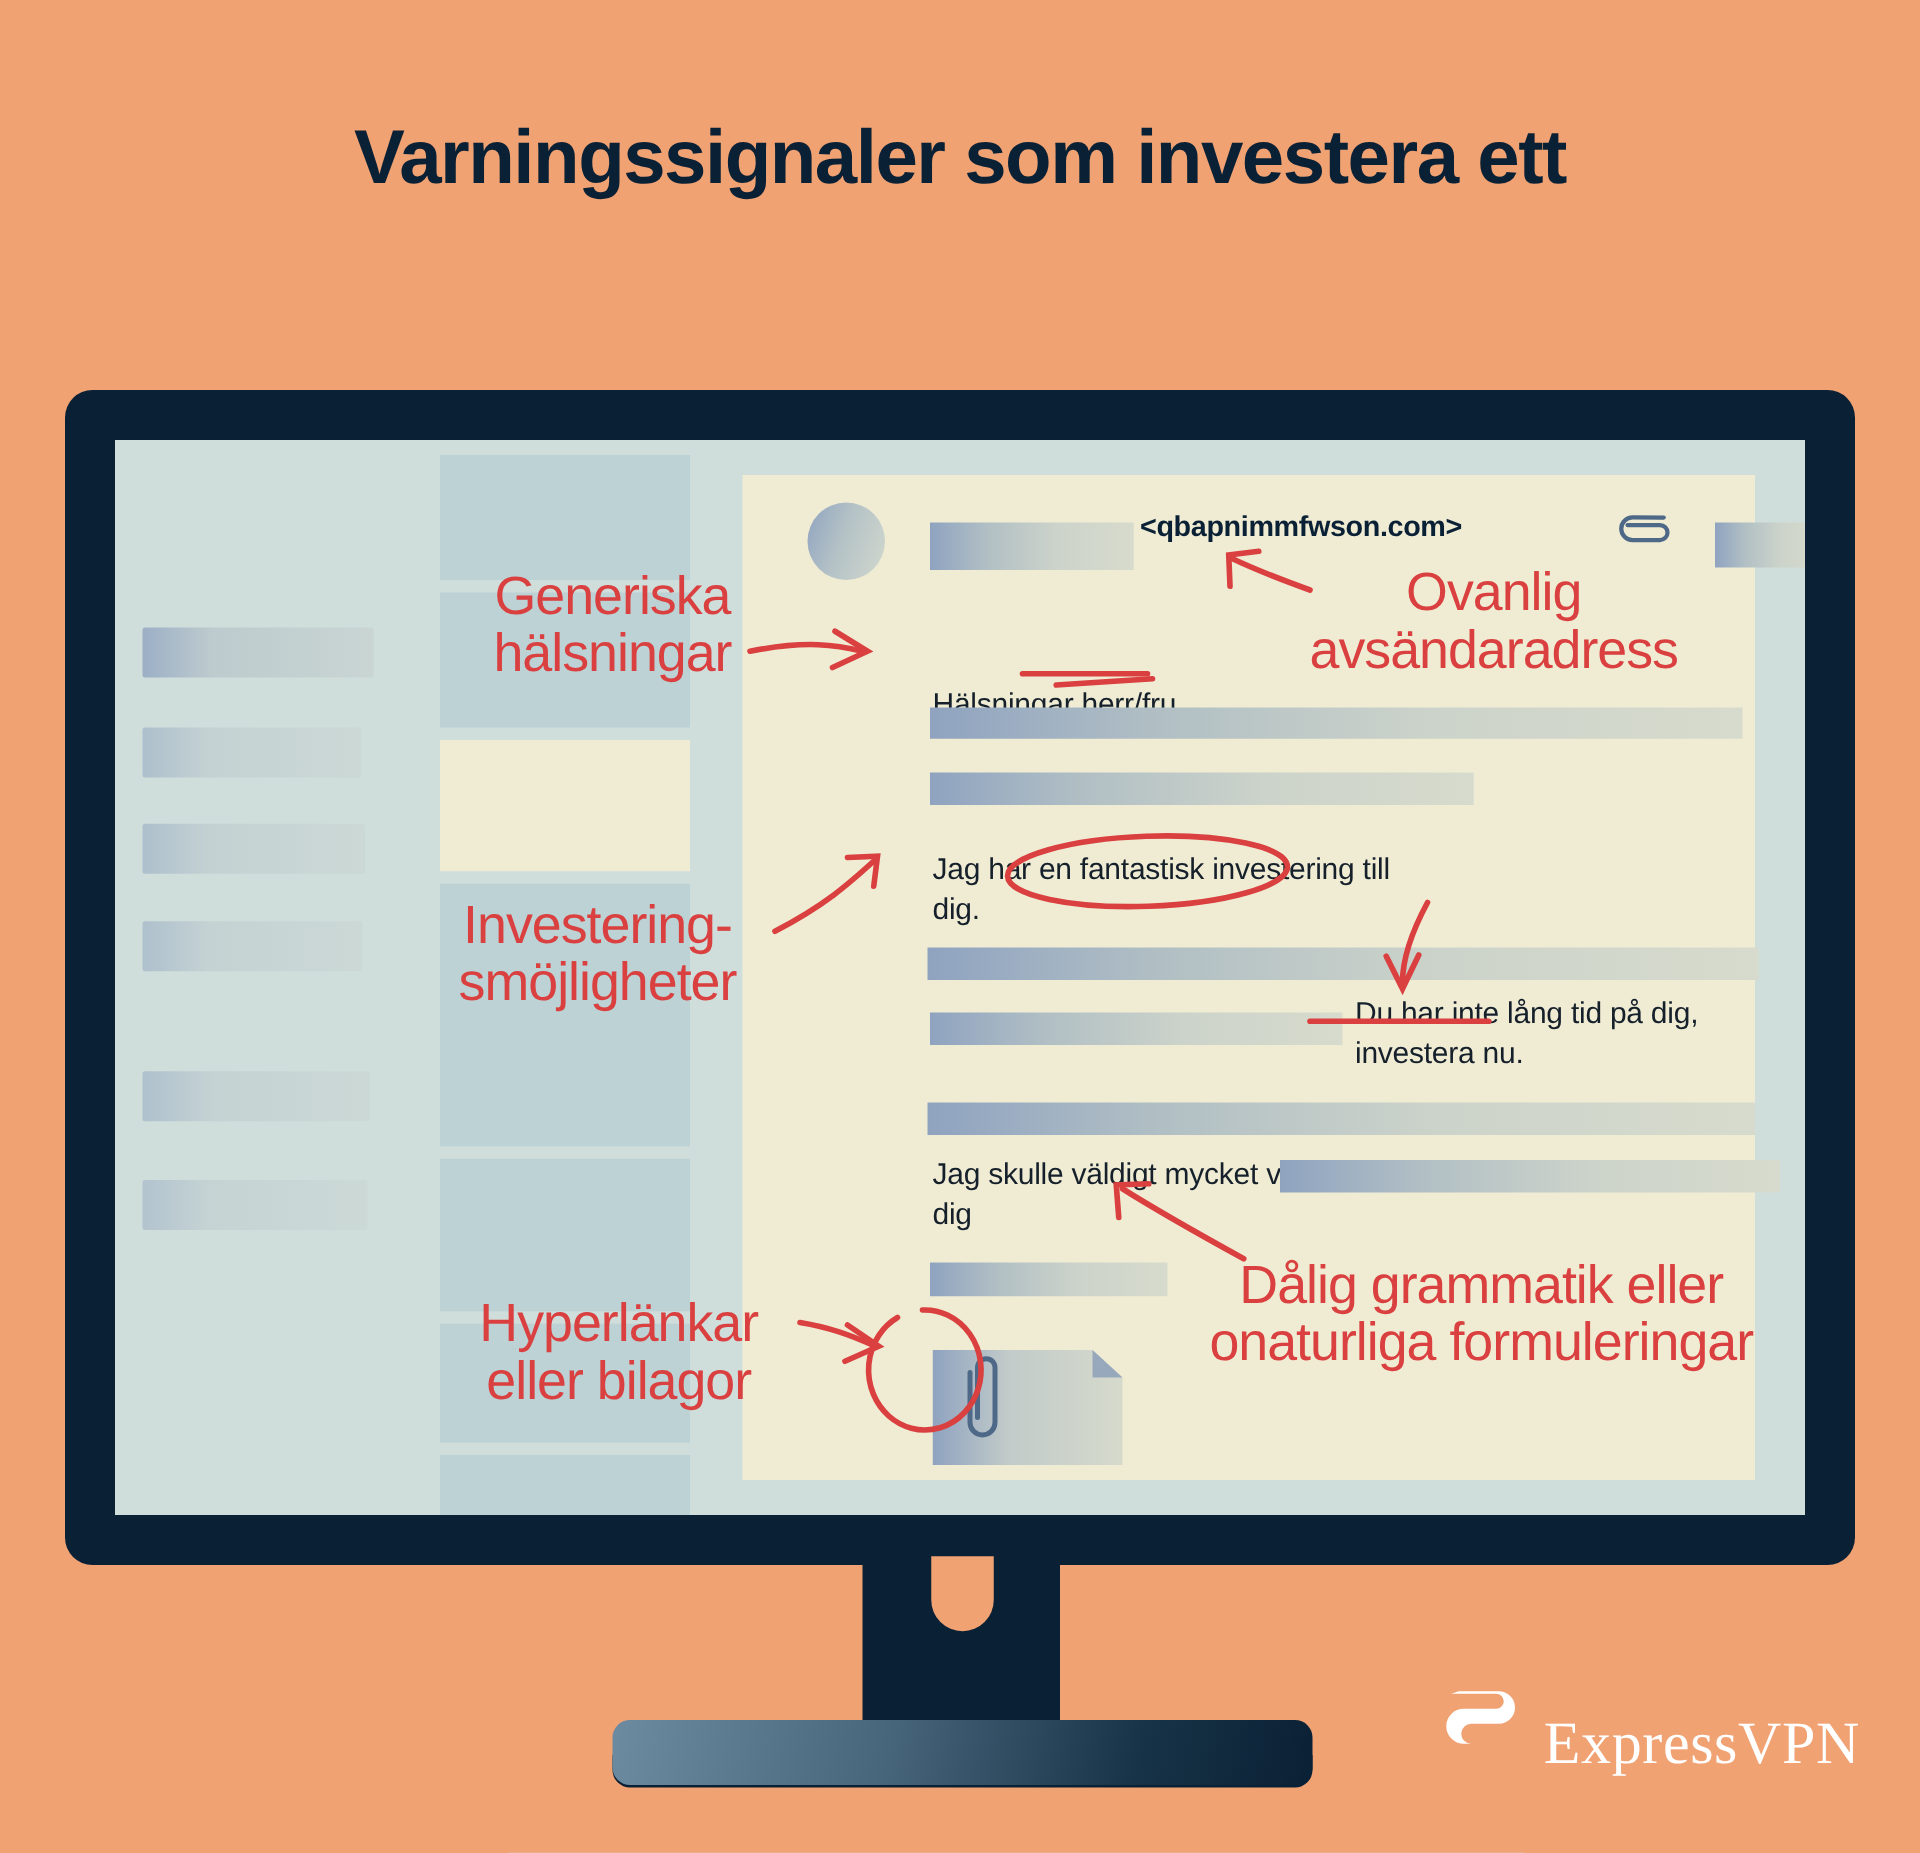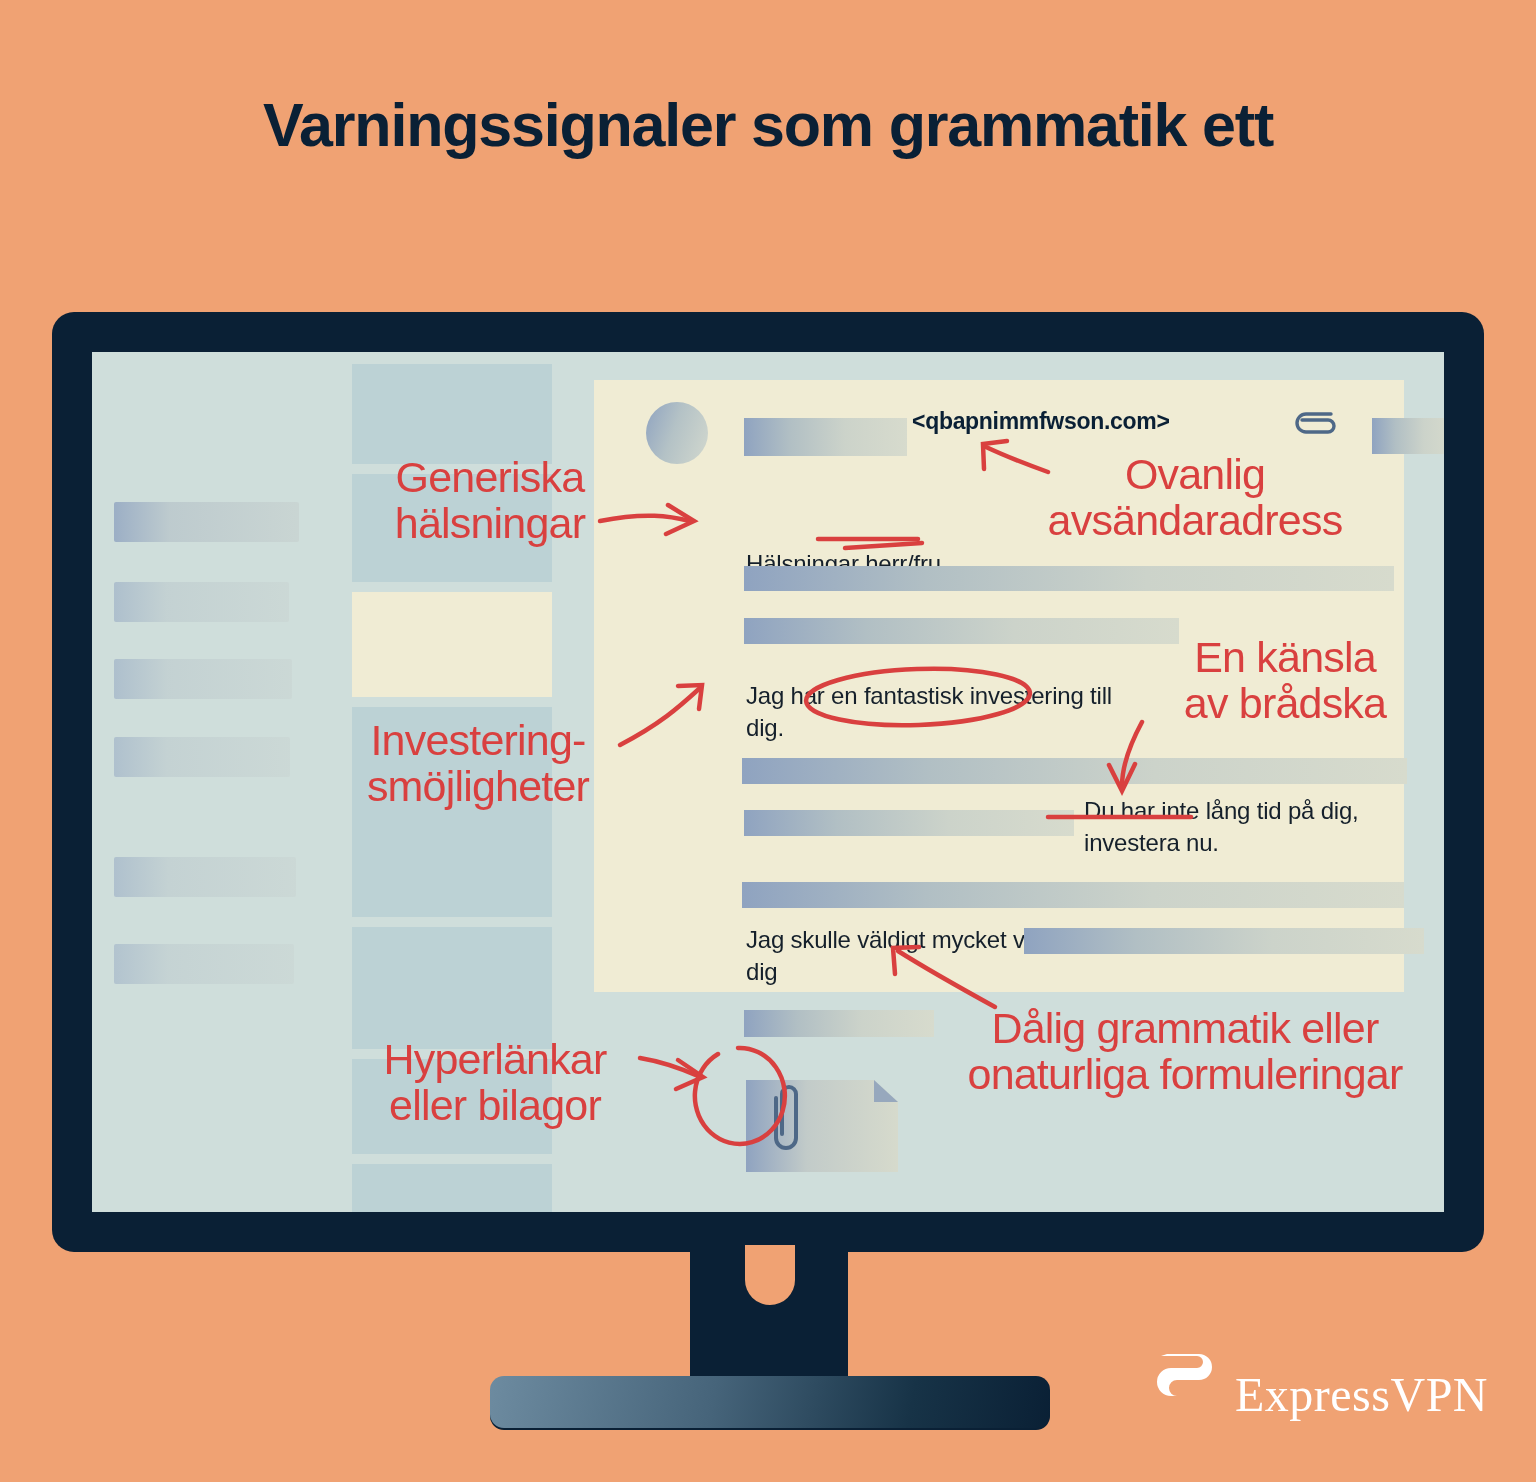--- a/index.html
+++ b/index.html
@@ -84,21 +84,21 @@
   }
   .mid-card {
     position:absolute; left:12px; width:200px;
     background:#b9d0d3; opacity:.85;
   }
   .mid-card.active { background:#f0ecd4; opacity:1; }
 
   
   .email {
     position:absolute; left:502px; top:28px;
-    width:810px; height:612px;
+    width:810px; height:804px;
     background:#f0ecd4;
   }
   .avatar {
     position:absolute; left:52px; top:22px;
     width:62px; height:62px; border-radius:50%;
     background:linear-gradient(110deg,#8fa3c0 0%,#b4c2c6 45%,#d2d8ce 100%);
   }
   .hbar {
     position:absolute;
     background:linear-gradient(90deg,#8fa3c0 0%,#b1bfc4 28%,#ccd3ca 62%,#d7dbcd 100%);
@@ -144,21 +144,21 @@
     font-family:"Liberation Serif", serif;
     font-size:48px; color:#ffffff; letter-spacing:.5px;margin-top:40px;
   }
 </style>
 </head>
 <body>
 
 <div id="root">
 
   <div class="title">
-    <div>Varningssignaler som grammatik ett</div>
+    <div>Varningssignaler som investera ett</div>
   </div>
 
   <div class="monitor-frame">
     <div class="screen">
 
       <div class="dots">
         <div class="dot"></div>
         <div class="dot"></div>
         <div class="dot"></div>
       </div>
@@ -246,22 +246,20 @@
 
   <div class="anno c" style="left:330px;top:455px;width:320px;">Generiska
 hälsningar</div>
 
   <div class="anno c" style="left:1000px;top:452px;width:390px;">Ovanlig
 avsändaradress</div>
 
   <div class="anno c" style="left:318px;top:718px;width:320px;">Investering-
 smöjligheter</div>
 
-  <div class="anno c" style="left:1120px;top:635px;width:330px;">En känsla
-av brådska</div>
 
   <div class="anno c" style="left:340px;top:1003px;width:310px;margin-top:34px;">Hyperlänkar
 eller bilagor</div>
 
   <div class="anno c" style="left:925px;top:1006px;width:520px;">Dålig grammatik eller
 onaturliga formuleringar</div>
 
   <svg class="overlay">
     <g fill="none" stroke="#d9403f" stroke-width="4.5" stroke-linecap="round">
 

